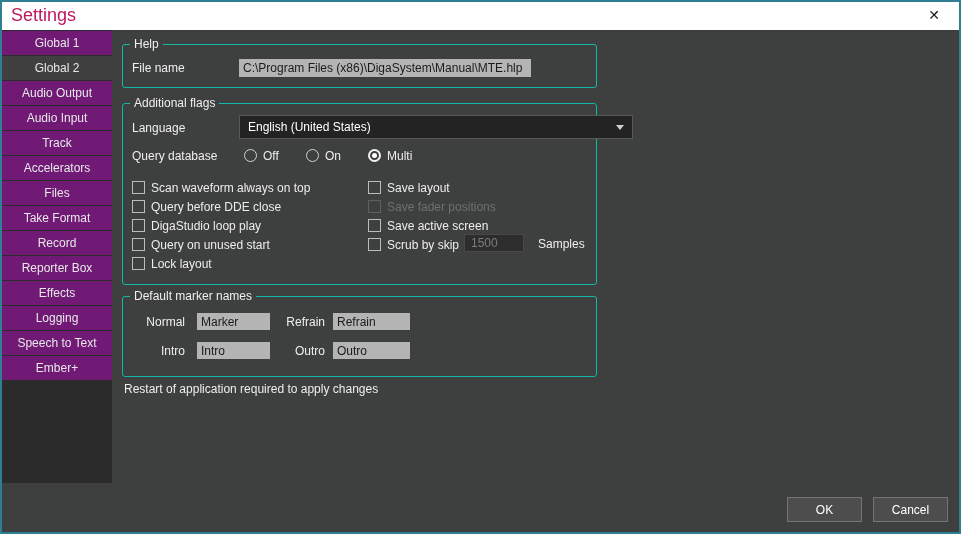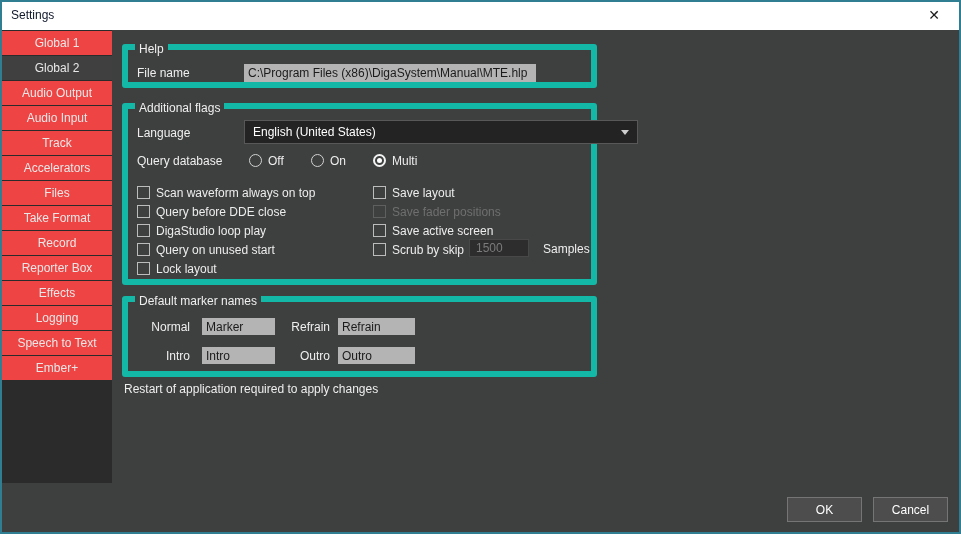--- a/index.html
+++ b/index.html
@@ -17,41 +17,41 @@
     position: absolute; inset: 0; border: 2px solid #2f7e92;
     pointer-events: none; z-index: 50;
   }
   
   .titlebar {
     position: absolute; left: 0; top: 0; width: 961px; height: 30px;
     background: #ffffff; z-index: 5;
   }
   .title {
     position: absolute; left: 11px; top: 0; line-height: 30px;
-    color: #0f172a; font-size: 12px;
+    color: #be185d; font-size: 18px;
   }
   .close-btn {
     position: absolute; right: 8px; top: 2px; width: 38px; height: 26px;
     background: transparent; border: none; cursor: pointer;
     color: #1a1a1a; font-size: 14px; line-height: 26px; text-align: center;
     font-family: "Liberation Sans", sans-serif;
   }
   
   .sidebar {
     position: absolute; left: 0; top: 30px; width: 112px; height: 453px;
     background: #2b2b2b; padding-top: 1px; z-index: 4;
   }
   .side-item {
     margin: 0 0 1px 2px; width: 110px; height: 24px; line-height: 24px;
-    background: #ef4444; color: #e8e8e8; text-align: center; cursor: pointer;
+    background: #701a75; color: #e8e8e8; text-align: center; cursor: pointer;
   }
   .side-item.selected { background: #404040; }
   
   .groupbox {
-    position: absolute; border: 6px solid #14b8a6; border-radius: 3px;
+    position: absolute; border: 1px solid #14b8a6; border-radius: 3px;
   }
   .group-label {
     position: absolute; top: -8px; left: 7px; background: #3e3f3f;
     padding: 0 4px; color: #efefef; line-height: 14px;
   }
   .help-box  { left: 122px; top: 44px;  width: 475px; height: 44px; }
   .flags-box { left: 122px; top: 103px; width: 475px; height: 182px; }
   .markers-box { left: 122px; top: 296px; width: 475px; height: 81px; }
   .field-label { position: absolute; color: #efefef; line-height: 16px; }
   

